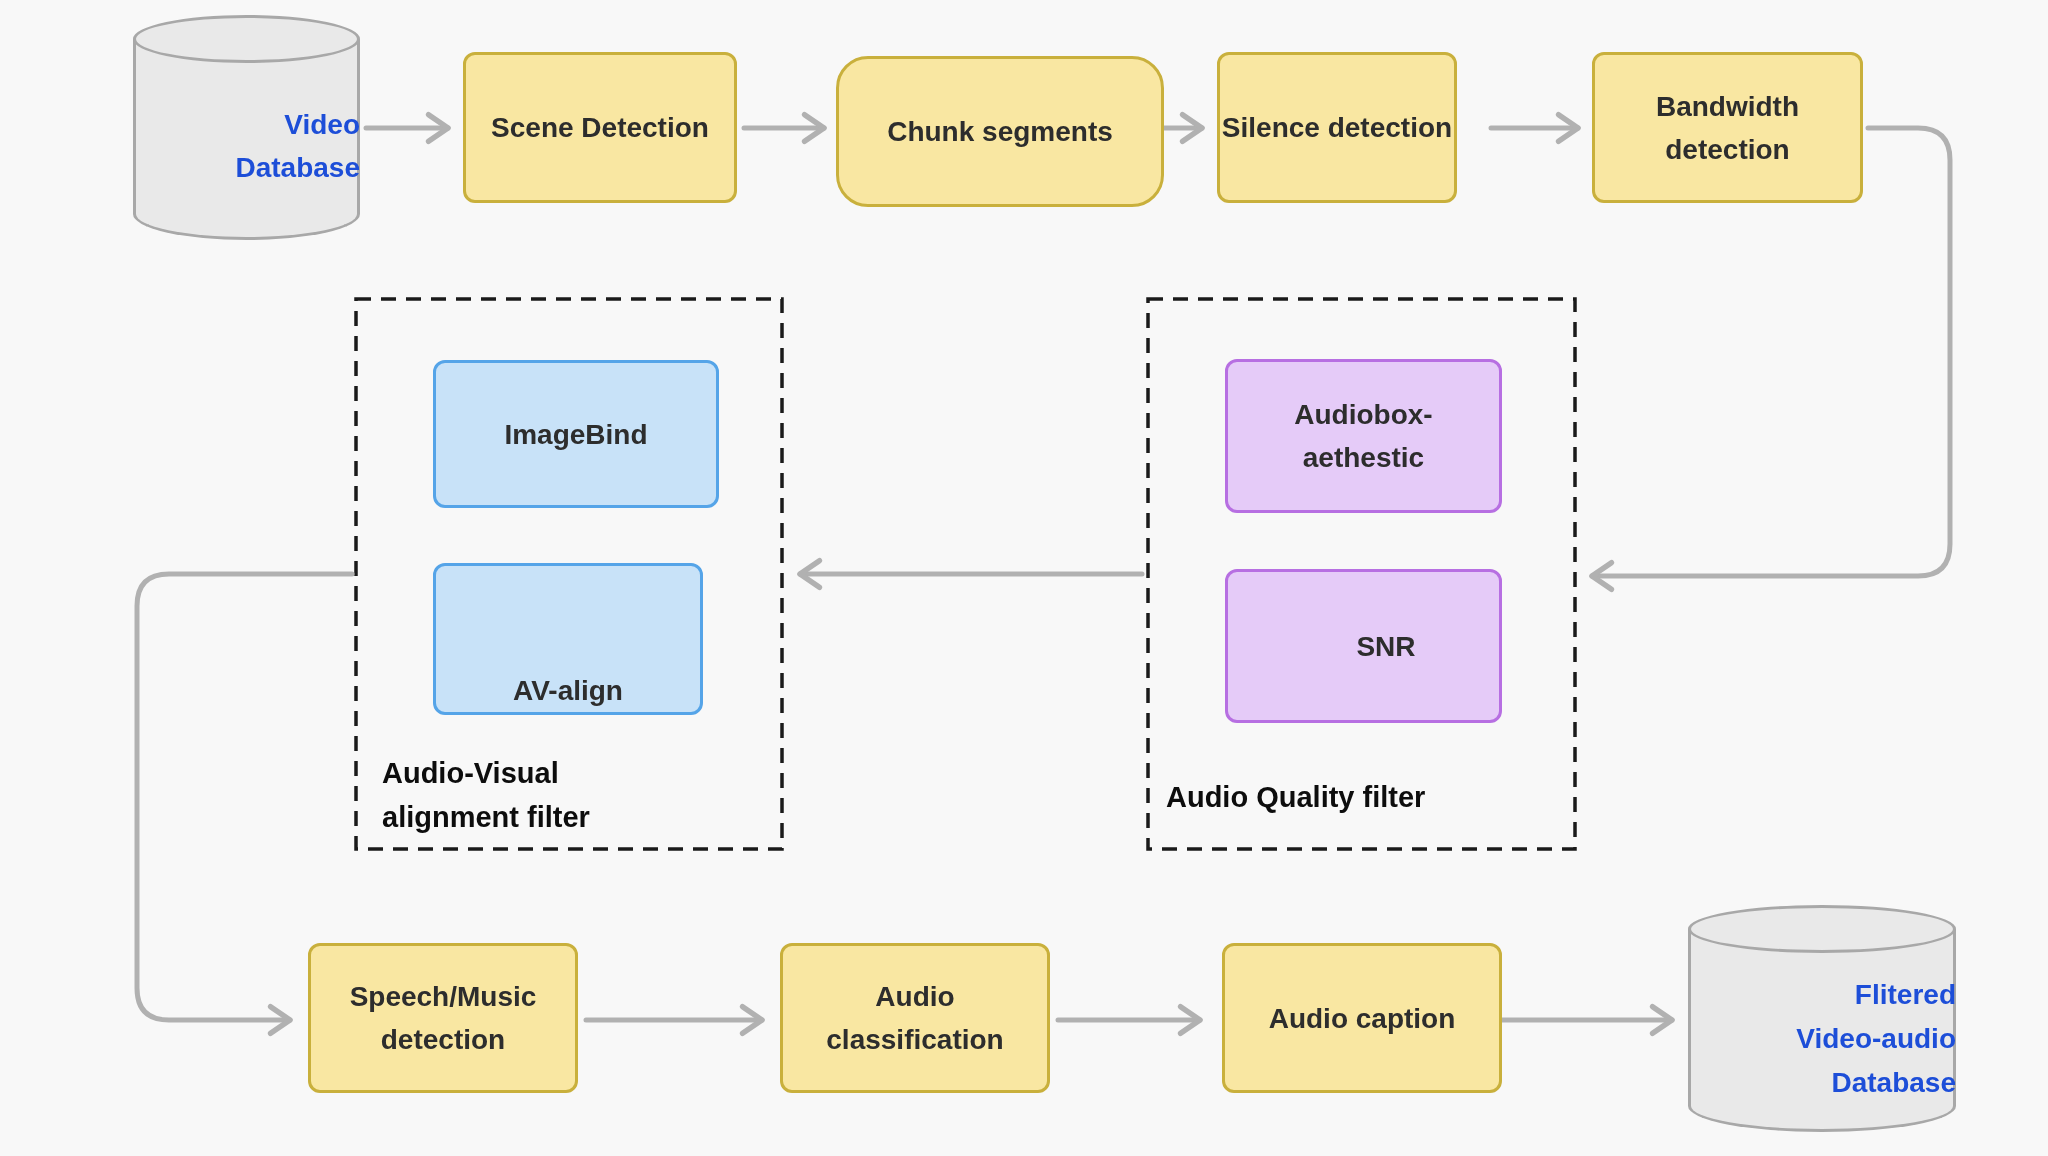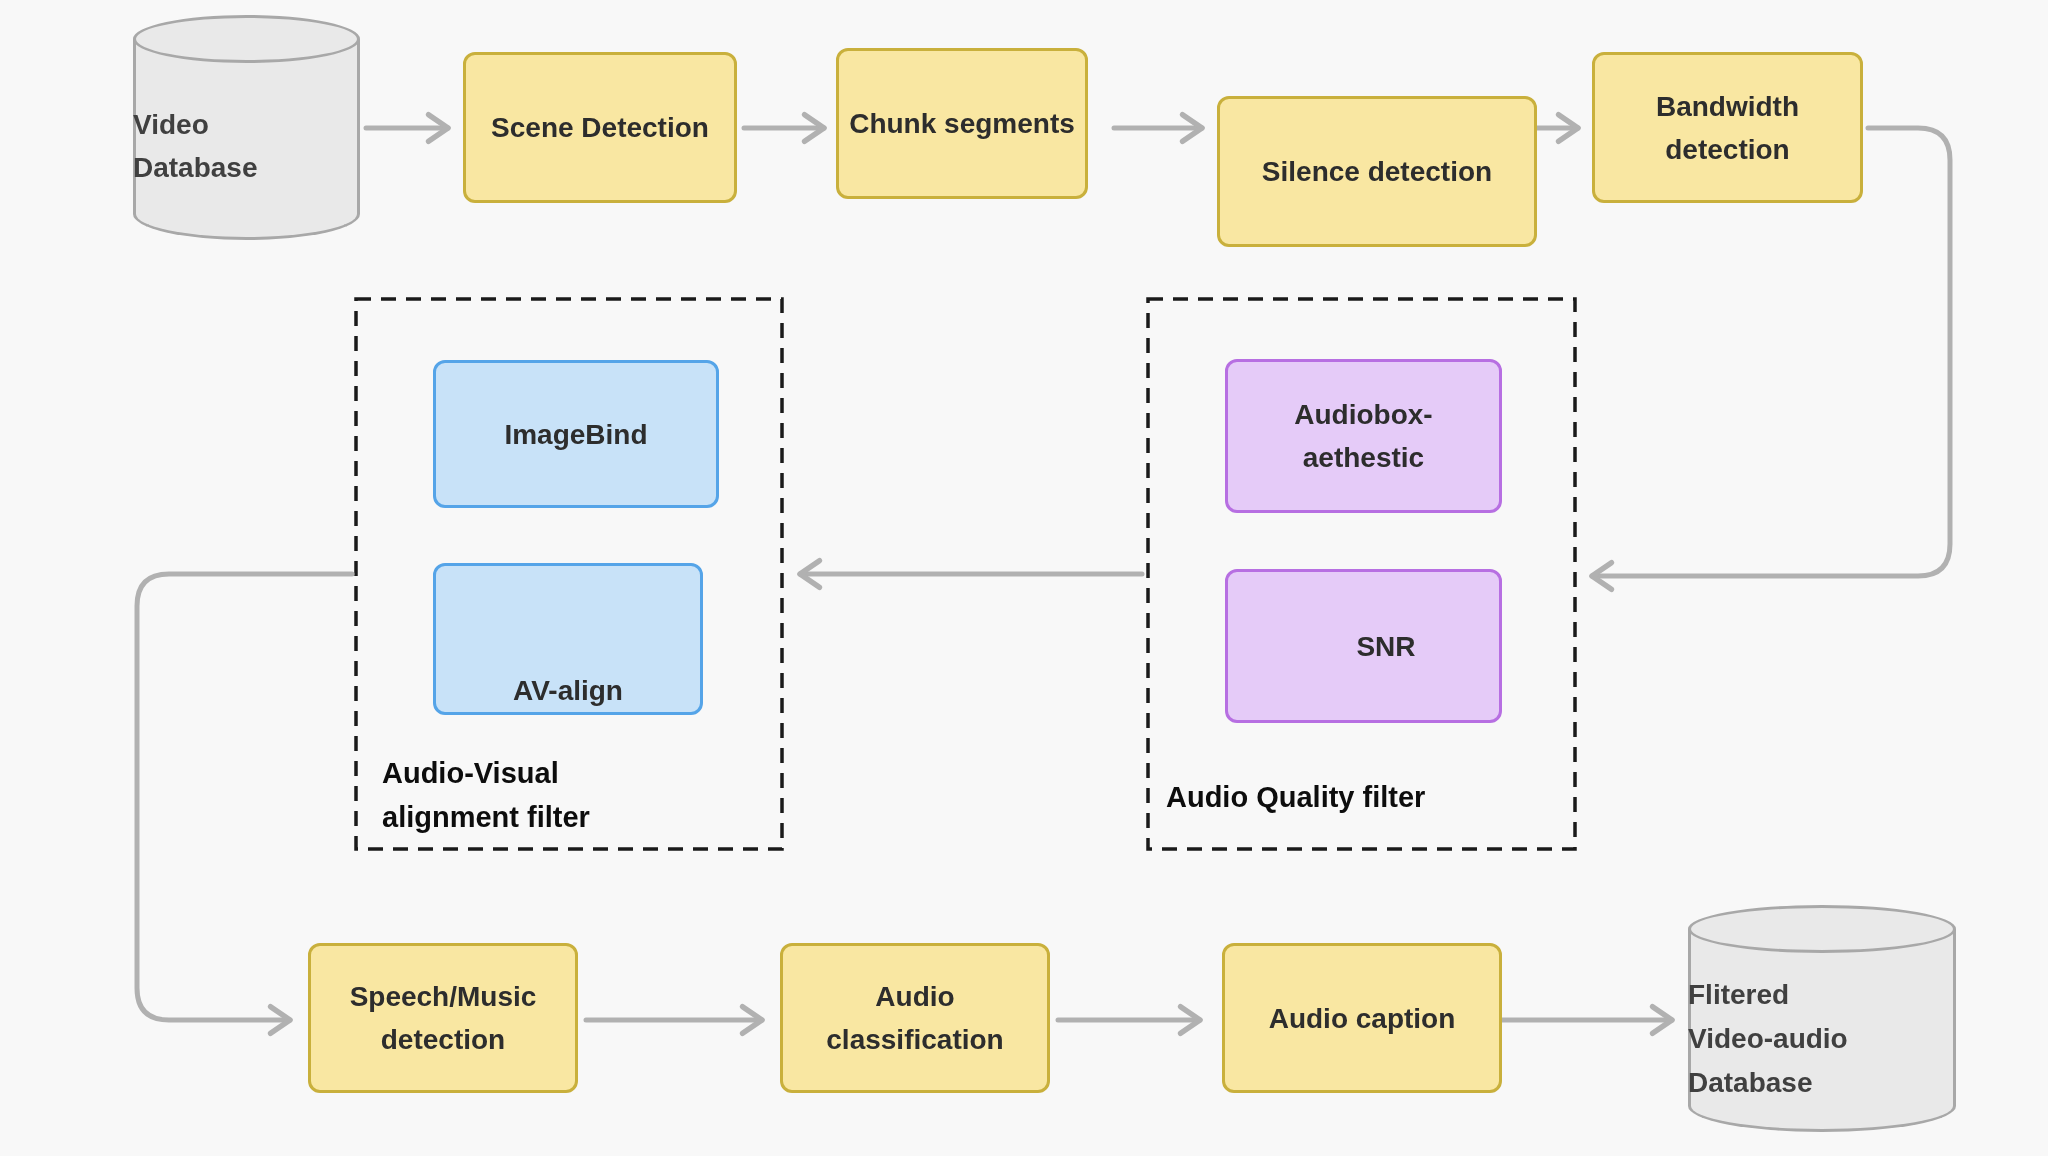--- a/index.html
+++ b/index.html
@@ -68,25 +68,25 @@
     box-sizing: border-box;
     background: #e9e9e9;
     border: 3px solid #a8a8a8;
     border-top: none;
     border-radius: 0 0 50% 50% / 0 0 26px 26px;
     z-index: 1;
   }
   .cyl-label {
     position: absolute;
     left: 0; right: 0;
-    text-align: left;
+    text-align: right;
     font-weight: 700;
     font-size: 28px;
     line-height: 43px;
-    color: #404040;
+    color: #1d4ed8;
     z-index: 3;
   }
 </style>
 </head>
 <body>
 
 <div class="canvas">
 
   <svg class="svg-layer" width="2048" height="1156" viewBox="0 0 2048 1156" xmlns="http://www.w3.org/2000/svg">
     <defs>
@@ -116,25 +116,25 @@
     <div class="cyl-label" style="top:88px;">
       <div>Video</div>
       <div>Database</div>
     </div>
   </div>
 
   <div class="node process" style="left:463px; top:52px; width:274px; height:151px;">
     <span>Scene Detection</span>
   </div>
 
-  <div class="node process" style="left:836px; top:48px; width:252px; height:151px;">
+  <div class="node process" style="left:836px; top:56px; width:328px; height:151px;border-radius:32px;">
     <span>Chunk segments</span>
   </div>
 
-  <div class="node process" style="left:1217px; top:52px; width:320px; height:151px;margin-top:44px;">
+  <div class="node process" style="left:1217px; top:52px; width:240px; height:151px;">
     <span>Silence detection</span>
   </div>
 
   <div class="node process" style="left:1592px; top:52px; width:271px; height:151px;">
     <div>
       <div>Bandwidth</div>
       <div>detection</div>
     </div>
   </div>
 

